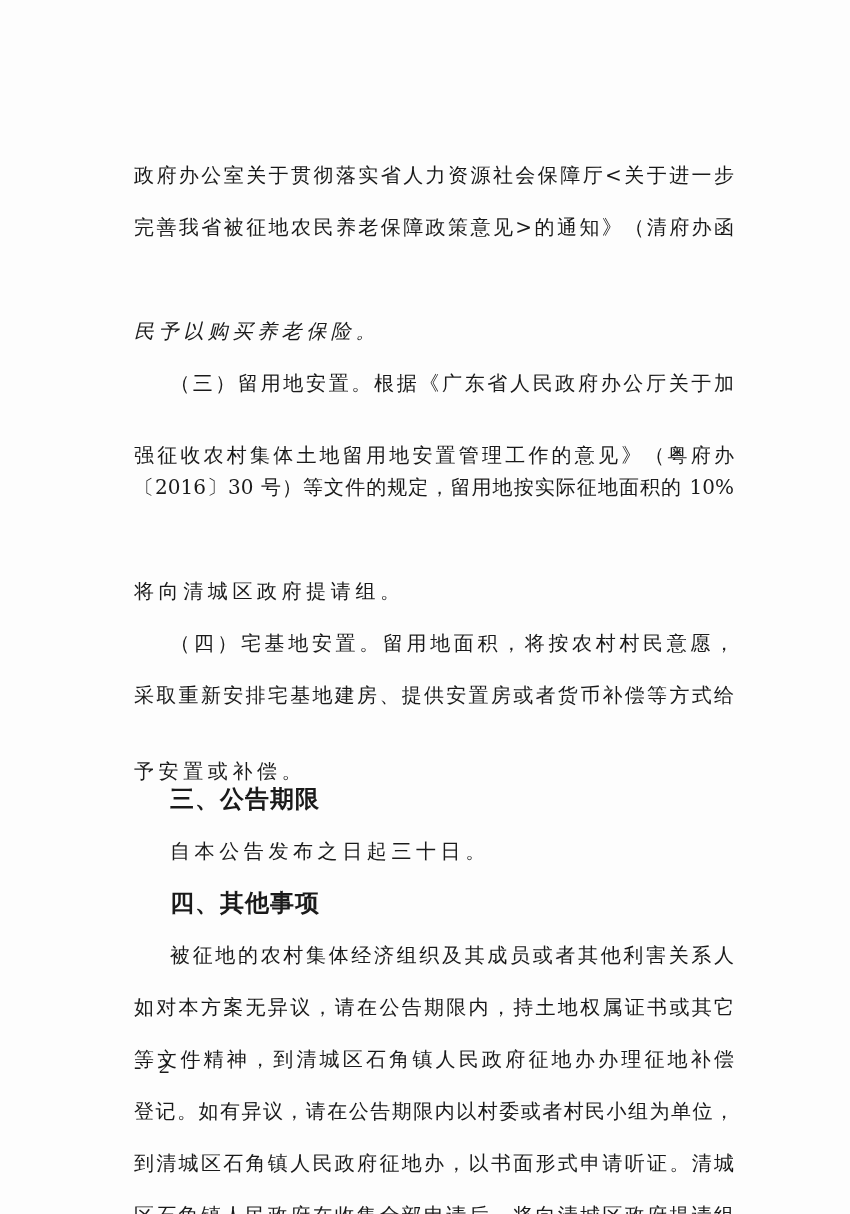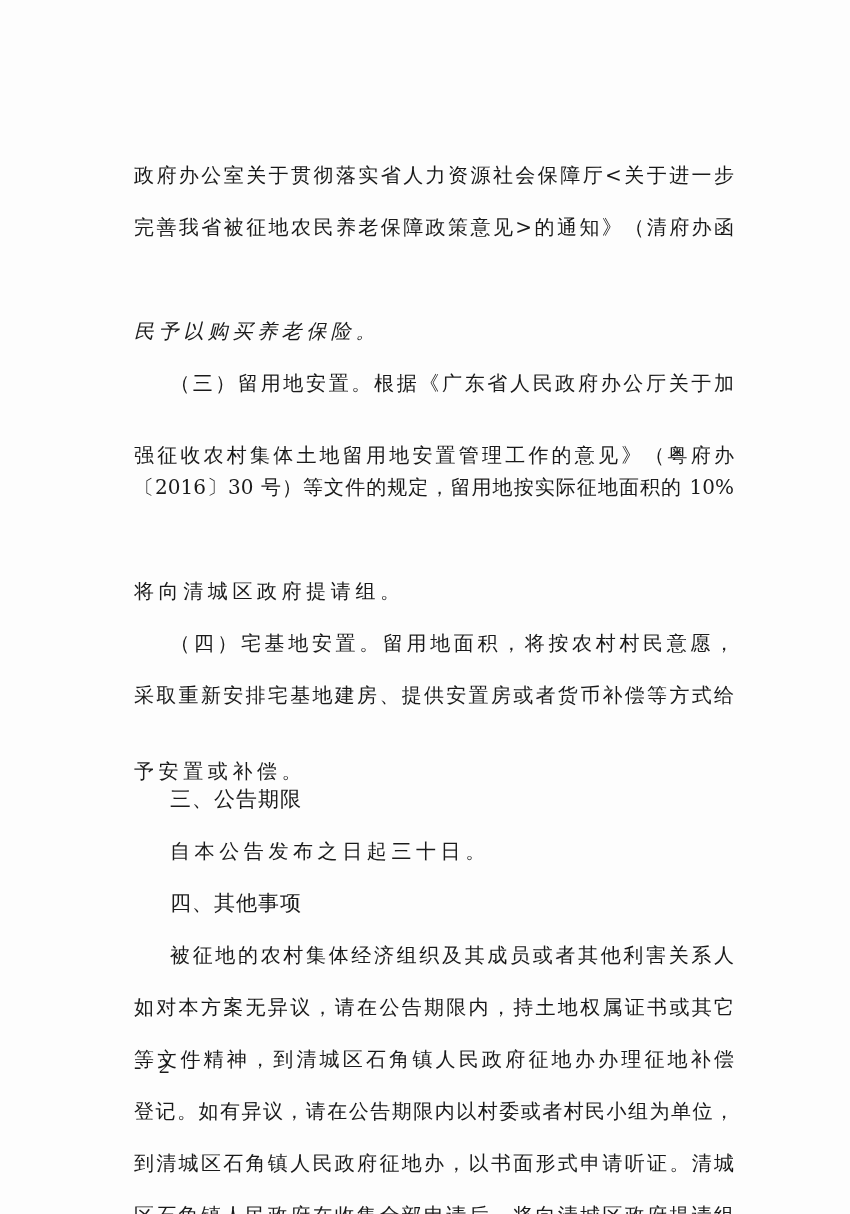--- a/index.html
+++ b/index.html
@@ -35,23 +35,23 @@
     .line.justify {
       text-align: justify;
       text-align-last: justify;
       letter-spacing: 0;
     }
     .indent { left: 170px; width: 564px; }
     .bold { font-weight: normal; font-family: "DejaVu Sans", "Liberation Sans", sans-serif; }
     .heading {
       position: absolute;
       left: 170px;
-      font-size: 21px;
+      font-size: 24px;
       line-height: 30px;
-      font-weight: normal;
+      font-weight: bold;
       font-family: "DejaVu Sans", "Liberation Sans", sans-serif;
       letter-spacing: 1px;
     }
     .page-number {
       position: absolute;
       left: 134px;
       top: 1052px;
       font-size: 22px;
       line-height: 28px;
       letter-spacing: 6px;

